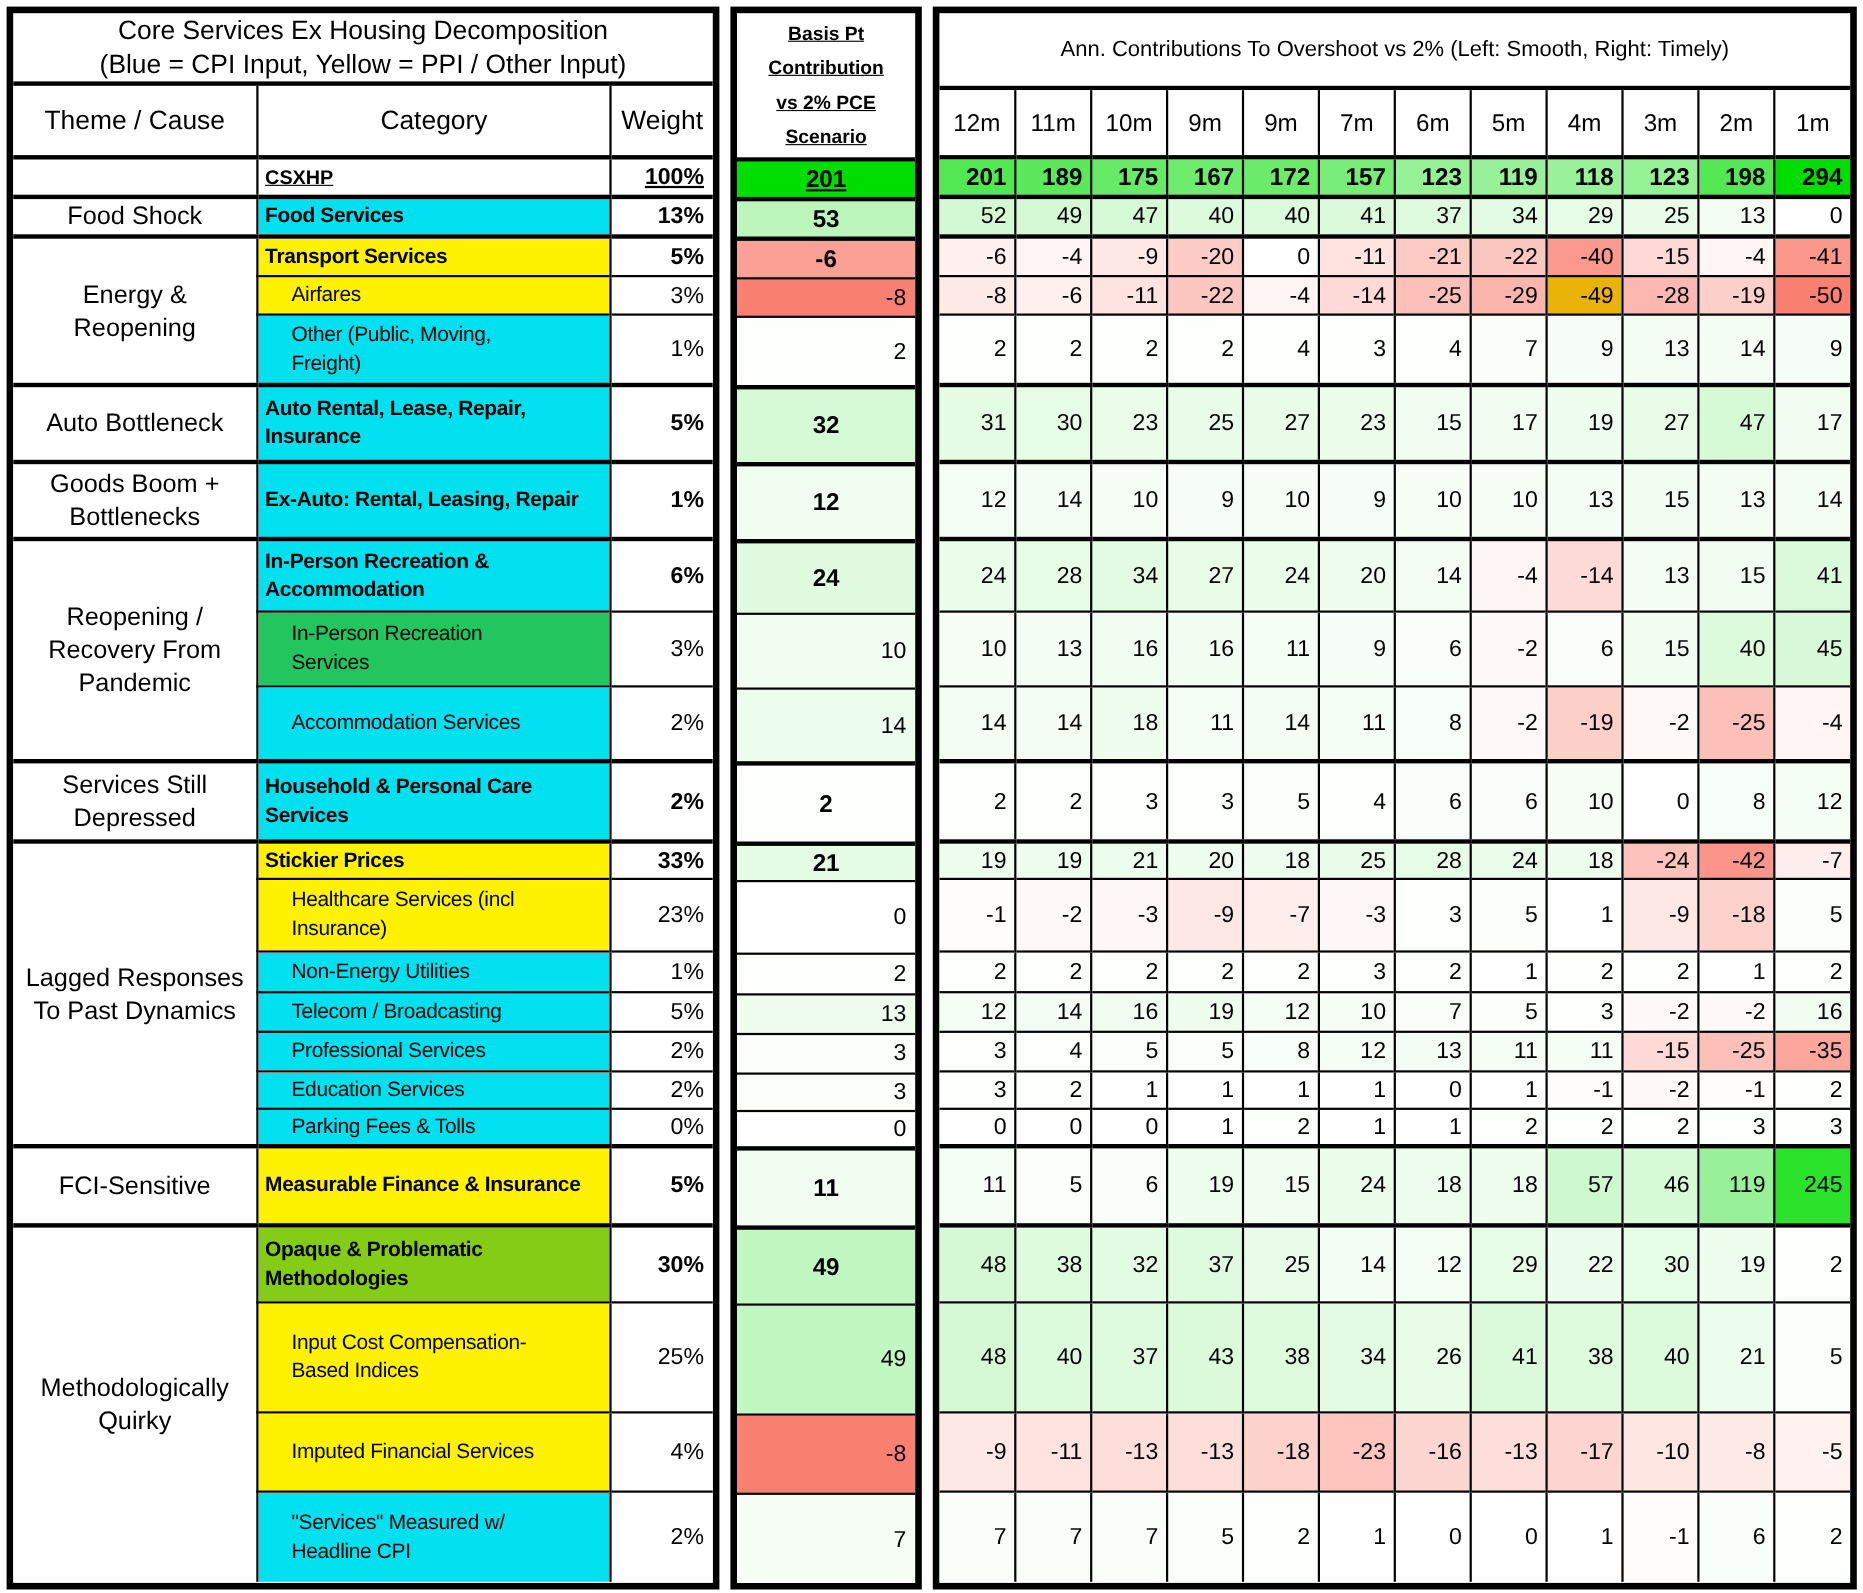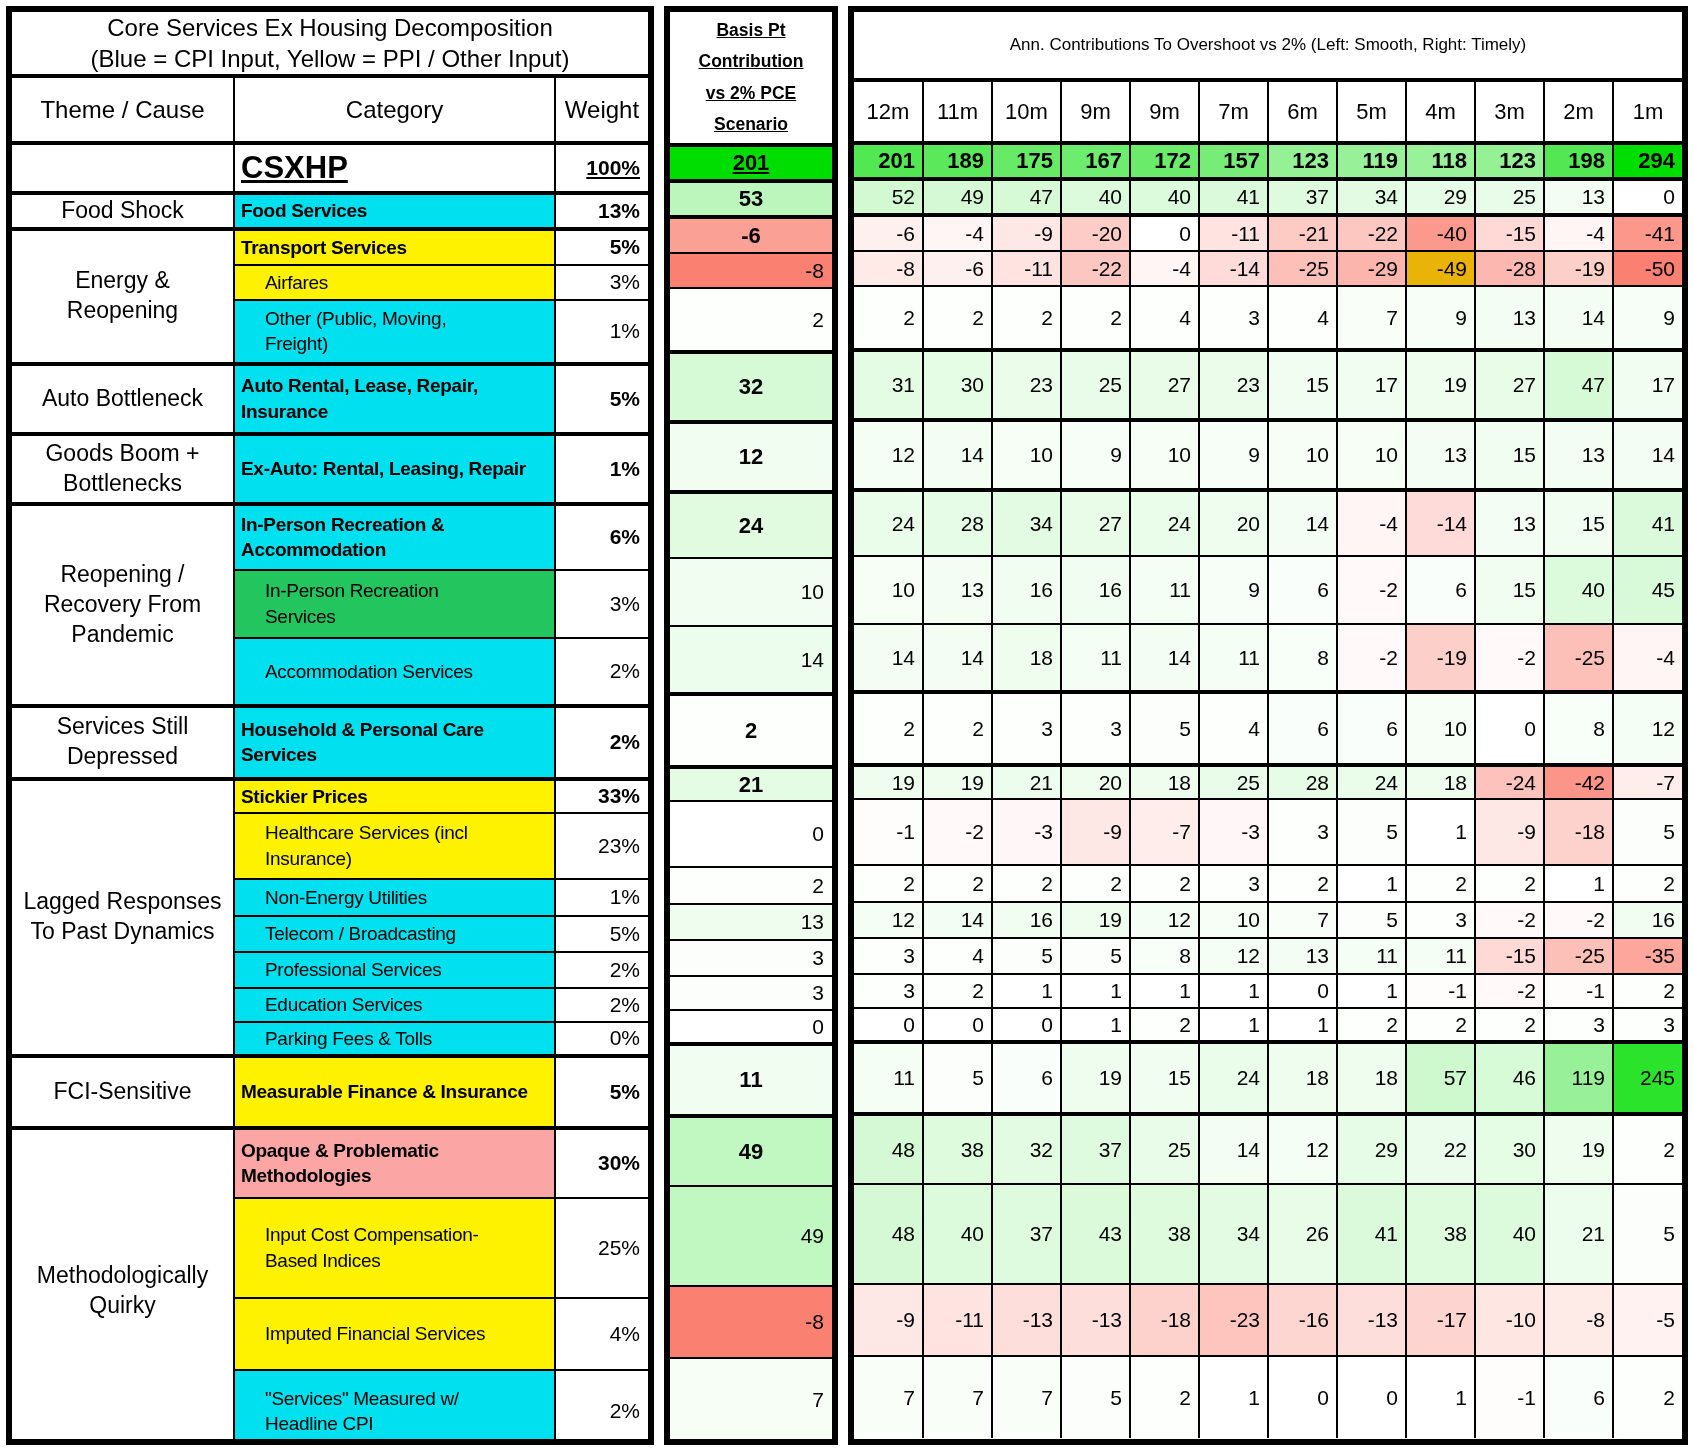--- a/index.html
+++ b/index.html
@@ -10,36 +10,36 @@
   #left-box{left:6px;width:648px;}
   #mid-box{left:664px;width:174px;}
   #right-box{left:848px;width:840px;}
 
   #title-block{height:62px;border-bottom:4px solid #000;display:flex;flex-direction:column;
                justify-content:center;text-align:center;font-size:24px;line-height:1.3;}
   #mid-header{height:131px;display:flex;flex-direction:column;justify-content:center;
               text-align:center;font-weight:bold;font-size:17.5px;line-height:1.8;}
   #mid-header span{text-decoration:underline;}
   #right-header{height:66px;border-bottom:4px solid #000;display:flex;align-items:center;
-                justify-content:center;font-size:17px;}
+                justify-content:center;font-size:20px;}
 
   table{border-collapse:collapse;table-layout:fixed;width:100%;}
   td{border-top:2px solid #000;border-right:2px solid #000;box-sizing:border-box;
      overflow:hidden;vertical-align:middle;background:#fff;}
   td:last-child{border-right:none;}
   thead td{border-top:none;}
   tr.g > td{border-top:4px solid #000;}
 
   .hd{font-size:24px;text-align:center;}
   .mh{font-size:22px;text-align:center;}
 
   .theme{font-size:23px;text-align:center;line-height:1.3;padding:0 8px;}
   .cat{font-size:19px;line-height:1.35;padding:2px 4px 2px 6px;font-weight:bold;letter-spacing:-0.3px;}
   .cat.sub{font-weight:normal;padding-left:30px;padding-right:60px;}
-  .cat.total{font-size:31px;letter-spacing:0;}
+  .cat.total{font-size:18px;letter-spacing:0;}
   .u{text-decoration:underline;}
   .w{font-size:21px;text-align:right;padding-right:8px;font-weight:bold;}
   .w.sub{font-weight:normal;}
   .basis{font-size:22px;font-weight:bold;text-align:center;}
   .basis.sub{font-weight:normal;font-size:21px;text-align:right;padding-right:8px;}
   .num{font-size:21px;text-align:right;padding-right:7px;}
   .num.total{font-weight:bold;font-size:22px;}
 </style>
 </head>
 <body>
@@ -145,21 +145,21 @@
             <td class="cat sub" style="background: rgb(0, 224, 239);">Parking Fees &amp; Tolls</td>
             <td class="w sub">0%</td>
           </tr>
           <tr class="g" style="height: 72px;">
             <td class="theme" rowspan="1">FCI-Sensitive</td>
             <td class="cat main" style="background: rgb(255, 242, 0);">Measurable Finance &amp; Insurance</td>
             <td class="w main">5%</td>
           </tr>
           <tr class="g" style="height: 70px;">
             <td class="theme" rowspan="4">Methodologically Quirky</td>
-            <td class="cat main" style="background: #fca5a5;">Opaque &amp; Problematic Methodologies</td>
+            <td class="cat main" style="background: #84cc16;">Opaque &amp; Problematic Methodologies</td>
             <td class="w main">30%</td>
           </tr>
           <tr style="height: 100px;">
             <td class="cat sub" style="background: rgb(255, 242, 0);">Input Cost Compensation-Based Indices</td>
             <td class="w sub">25%</td>
           </tr>
           <tr style="height: 72px;">
             <td class="cat sub" style="background: rgb(255, 242, 0);">Imputed Financial Services</td>
             <td class="w sub">4%</td>
           </tr>

